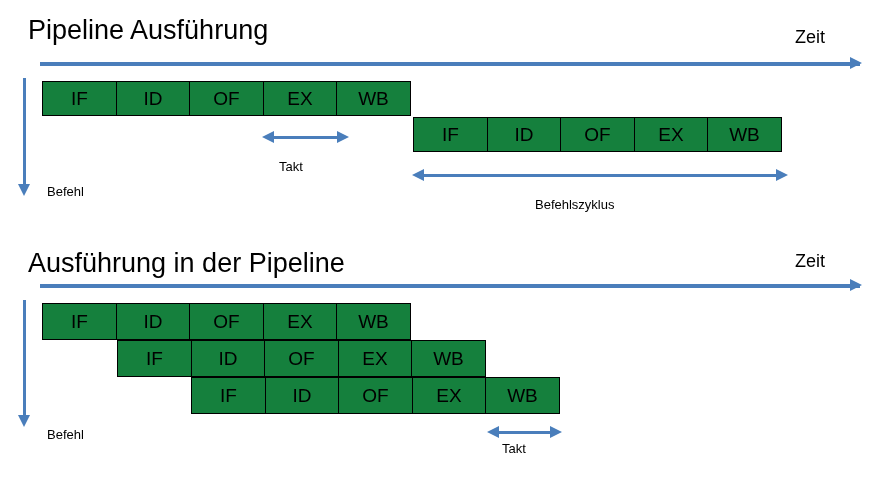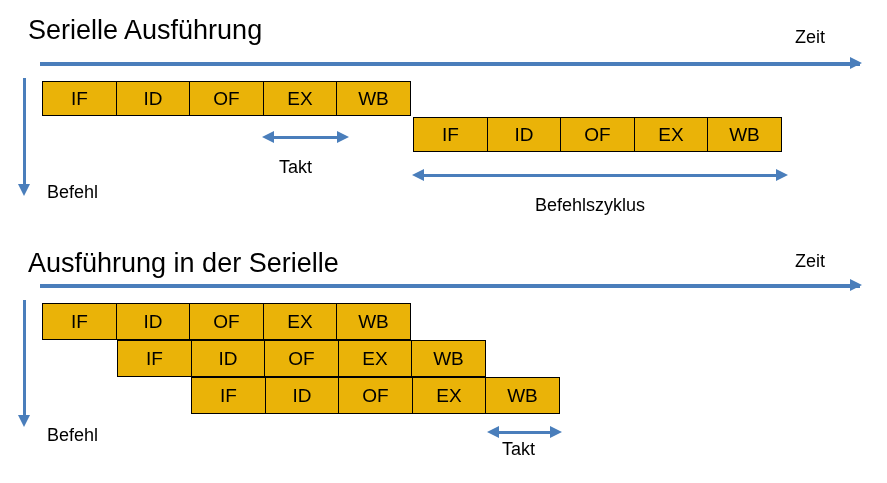--- a/index.html
+++ b/index.html
@@ -25,21 +25,21 @@
     position:absolute;
     height:3px;
     background:#4A7EBB;
   }
 
   
   .stage-row{position:absolute;display:flex;}
   .cell{
     box-sizing:border-box;
     border:1.5px solid #000000;
-    background:#eab308;
+    background:#15803d;
     display:flex;
     align-items:center;
     justify-content:center;
     font-size:19px;
     line-height:19px;
     color:#000;
     margin-left:-1.5px;
   }
   .cell:first-child{margin-left:0;}
 
@@ -71,33 +71,33 @@
   .vhead-down{
     position:absolute;
     width:0;height:0;
     border-left:6px solid transparent;
     border-right:6px solid transparent;
     border-top:12px solid #4A7EBB;
   }
 
   .lbl{
     position:absolute;
-    font-size:18px;
+    font-size:13px;
     line-height:22px;
     white-space:nowrap;
     color:#000;
   }
   .lbl-zeit{font-size:18px;}
 </style>
 </head>
 <body>
 
 <div id="stage">
 
-  <div class="sec-title" style="left:28px; top:14px;">Serielle Ausführung</div>
+  <div class="sec-title" style="left:28px; top:14px;">Pipeline Ausführung</div>
 
   <div class="rule" style="left:40px; top:63px; width:820px;"></div>
 
   <div class="lbl lbl-zeit" style="left:795px; top:26px;">Zeit</div>
   <div class="axis-line" style="left:40px; top:62px; width:812px;"></div>
   <div class="axis-head" style="left:850px; top:57px;"></div>
 
   <div class="vline" style="left:23px; top:78px; height:108px;"></div>
   <div class="vhead-down" style="left:18px; top:184px;"></div>
   <div class="lbl" style="left:47px; top:181px;">Befehl</div>
@@ -121,21 +121,21 @@
   <div class="axis-line" style="left:270px; top:136px; width:72px;"></div>
   <div class="axis-head-left" style="left:262px; top:131px;"></div>
   <div class="axis-head" style="left:337px; top:131px;"></div>
   <div class="lbl" style="left:279px; top:156px;">Takt</div>
 
   <div class="axis-line" style="left:421px; top:174px; width:360px;"></div>
   <div class="axis-head-left" style="left:412px; top:169px;"></div>
   <div class="axis-head" style="left:776px; top:169px;"></div>
   <div class="lbl" style="left:519px; top:194px;margin-left:16px;">Befehlszyklus</div>
 
-  <div class="sec-title" style="left:28px; top:247px;">Ausführung in der Serielle</div>
+  <div class="sec-title" style="left:28px; top:247px;">Ausführung in der Pipeline</div>
 
   <div class="rule" style="left:40px; top:285px; width:820px;"></div>
 
   <div class="lbl lbl-zeit" style="left:795px; top:250px;">Zeit</div>
   <div class="axis-line" style="left:40px; top:284px; width:812px;"></div>
   <div class="axis-head" style="left:850px; top:279px;"></div>
 
   <div class="vline" style="left:23px; top:300px; height:117px;"></div>
   <div class="vhead-down" style="left:18px; top:415px;"></div>
   <div class="lbl" style="left:47px; top:424px;">Befehl</div>

